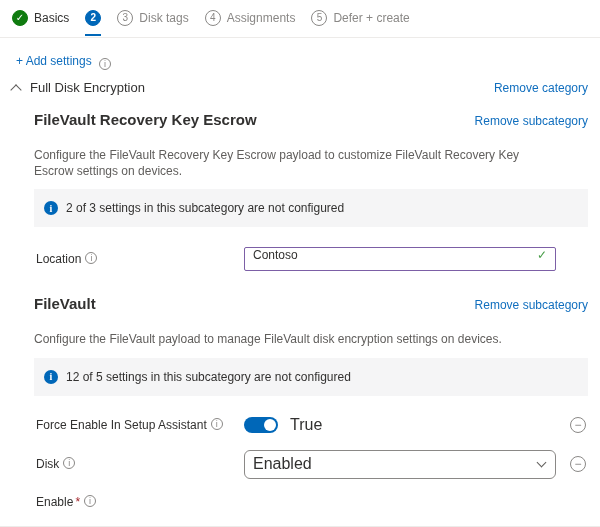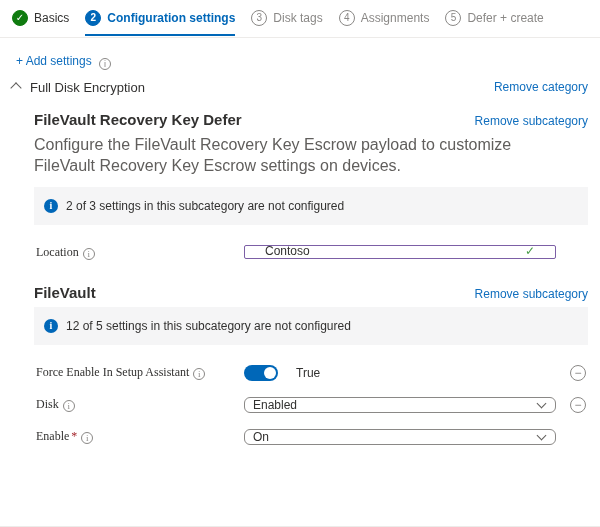--- a/index.html
+++ b/index.html
@@ -59,93 +59,92 @@
 
   .toolbar { padding: 8px 8px 4px 8px; }
   .link { color: var(--blue-link); cursor: pointer; }
   .link-s { font-size: 12px; margin-left: 8px; }
   .info-i {
     display: inline-flex; width: 12px; height: 12px; border: 1px solid #8a8886;
     border-radius: 50%; align-items: center; justify-content: center;
     font-size: 9px; color: #8a8886; margin-left: 4px; vertical-align: -2px;
   }
   .category-hdr {
-    display: flex; padding: 6px 12px 2px 10px;
+    display: flex; align-items: center; padding: 6px 12px 2px 10px;
   }
   .chevup {
     width: 12px; height: 12px; margin-right: 8px; display: inline-block; position: relative;
   }
   .chevup::before {
     content: ""; width: 7px; height: 7px; border-left: 1px solid #605e5c; border-top: 1px solid #605e5c;
     transform: rotate(45deg); position: absolute; top: 4px; left: 2px;
   }
   .category-title { font-size: 13px; }
   .spacer { flex: 1; }
 
   .subcat { padding: 4px 12px 2px 34px; }
   .subcat-head { display: flex; align-items: baseline; margin-top: 10px; }
   .subcat-title { font-weight: 700; font-size: 15px; }
-  .desc { color: var(--muted); font-size: 16px; margin: 7px 0 10px 0; line-height: 1.3; max-width: 505px; }
+  .desc { color: var(--muted); font-size: 12px; margin: 20px 0 10px 0; line-height: 1.3; max-width: 505px; }
 
   .notice {
     display: flex; align-items: center; gap: 8px;
     background: var(--panel); padding: 12px 10px; margin: 6px 0 12px 0;
     font-size: 12px;
   }
   .i-circle {
     width: 14px; height: 14px; border-radius: 50%; background: var(--blue);
     color: #fff; display: inline-flex; align-items: center; justify-content: center;
     font-size: 10px; font-weight: 600; font-family: Georgia, serif;
   }
 
   .row { display: flex; align-items: center; padding: 8px 2px; gap: 8px; }
-  .row .lbl { width: 200px; display: inline-flex; align-items: flex-end; color: var(--text); font-size: 12px; font-family: Liberation Serif, serif; }
+  .row .lbl { width: 200px; display: inline-flex; align-items: flex-start; color: var(--text); font-size: 12px; }
   .row .ctrl { flex: 1; display: flex; align-items: center; gap: 8px; }
   .row .tail { width: 22px; display: flex; justify-content: flex-end; }
   .r-input {
-    flex: 1; height: 14px; border: 1px solid #7c5fa6; border-radius: 2px; padding: 0 20px;
-    font-size: 12px; color: var(--text); display: flex; align-items: flex-end; background: #fff;
+    flex: 1; height: 24px; border: 1px solid #7c5fa6; border-radius: 2px; padding: 0 8px;
+    font-size: 12px; color: var(--text); display: flex; align-items: flex-start; background: #fff;
   }
   .r-input .chk { margin-left: auto; color: #4a9e4a; }
   .r-select {
-    flex: 1; height: 16px; border: 1px solid #8a8886; border-radius: 6px; padding: 0 8px;
-    font-size: 12px; display: flex; align-items: center; background: #fff;
+    flex: 1; height: 29px; border: 1px solid #8a8886; border-radius: 6px; padding: 0 8px;
+    font-size: 16px; display: flex; align-items: center; background: #fff;
   }
   .chevdown { margin-left: auto; width: 10px; height: 10px; position: relative; }
   .chevdown::before {
     content: ""; width: 6px; height: 6px; border-right: 1px solid #605e5c; border-bottom: 1px solid #605e5c;
     transform: rotate(45deg); position: absolute; top: 0; left: 1px;
   }
   .toggle {
     width: 34px; height: 16px; border-radius: 10px; background: var(--blue); position: relative;
   }
   .toggle::after {
     content: ""; width: 12px; height: 12px; background: #fff; border-radius: 50%;
     position: absolute; top: 2px; right: 2px;
   }
-  .toggle-label { font-size: 12px; margin-left: 10px; }
+  .toggle-label { font-size: 16px; margin-left: 4px; }
   .minus-circ {
     width: 16px; height: 16px; border: 1px solid #8a8886; border-radius: 50%;
     display: inline-flex; align-items: center; justify-content: center; color: #8a8886;
     font-size: 12px; line-height: 0;
   }
   .req { color: #a4262c; margin-left: 2px; }
   .bottom-line { height: 1px; background: var(--line); position: absolute; left: 0; right: 0; bottom: 0; }
 </style>
 </head>
 <body>
 
 <div class="steps">
   <span class="step done">
     <span class="step-badge">✓</span>
     <span>Basics</span>
   </span>
   <span class="step active">
     <span class="step-badge">2</span>
-    <span>Configuration settings</span>
   </span>
   <span class="step">
     <span class="step-badge">3</span>
     <span>Disk tags</span>
   </span>
   <span class="step">
     <span class="step-badge">4</span>
     <span>Assignments</span>
   </span>
   <span class="step">
@@ -162,21 +161,21 @@
 
 <div class="category-hdr">
   <span class="chevup"></span>
   <span class="category-title">Full Disk Encryption</span>
   <span class="spacer"></span>
   <span class="link link-s">Remove category</span>
 </div>
 
 <div class="subcat">
   <div class="subcat-head">
-    <span class="subcat-title">FileVault Recovery Key Defer</span>
+    <span class="subcat-title">FileVault Recovery Key Escrow</span>
     <span class="spacer"></span>
     <span class="link link-s">Remove subcategory</span>
   </div>
   <div class="desc">Configure the FileVault Recovery Key Escrow payload to customize FileVault Recovery Key Escrow settings on devices.</div>
 
   <div class="notice">
     <span class="i-circle">i</span>
     <span>2 of 3 settings in this subcategory are not configured</span>
   </div>
 
@@ -194,20 +193,21 @@
     <span class="tail"></span>
   </div>
 </div>
 
 <div class="subcat">
   <div class="subcat-head">
     <span class="subcat-title">FileVault</span>
     <span class="spacer"></span>
     <span class="link link-s">Remove subcategory</span>
   </div>
+  <div class="desc">Configure the FileVault payload to manage FileVault disk encryption settings on devices.</div>
 
   <div class="notice">
     <span class="i-circle">i</span>
     <span>12 of 5 settings in this subcategory are not configured</span>
   </div>
 
   <div class="row">
     <span class="lbl">
       <span>Force Enable In Setup Assistant</span>
       <span class="info-i">i</span>
@@ -236,23 +236,17 @@
       <span class="minus-circ">−</span>
     </span>
   </div>
 
   <div class="row">
     <span class="lbl">
       <span>Enable</span>
         <span class="req">*</span>
       <span class="info-i">i</span>
     </span>
-    <span class="ctrl">
-      <span class="r-select">
-        <span>On</span>
-        <span class="chevdown"></span>
-      </span>
-    </span>
     <span class="tail"></span>
   </div>
 </div>
 
 <div class="bottom-line"></div>
 
 </body></html>

